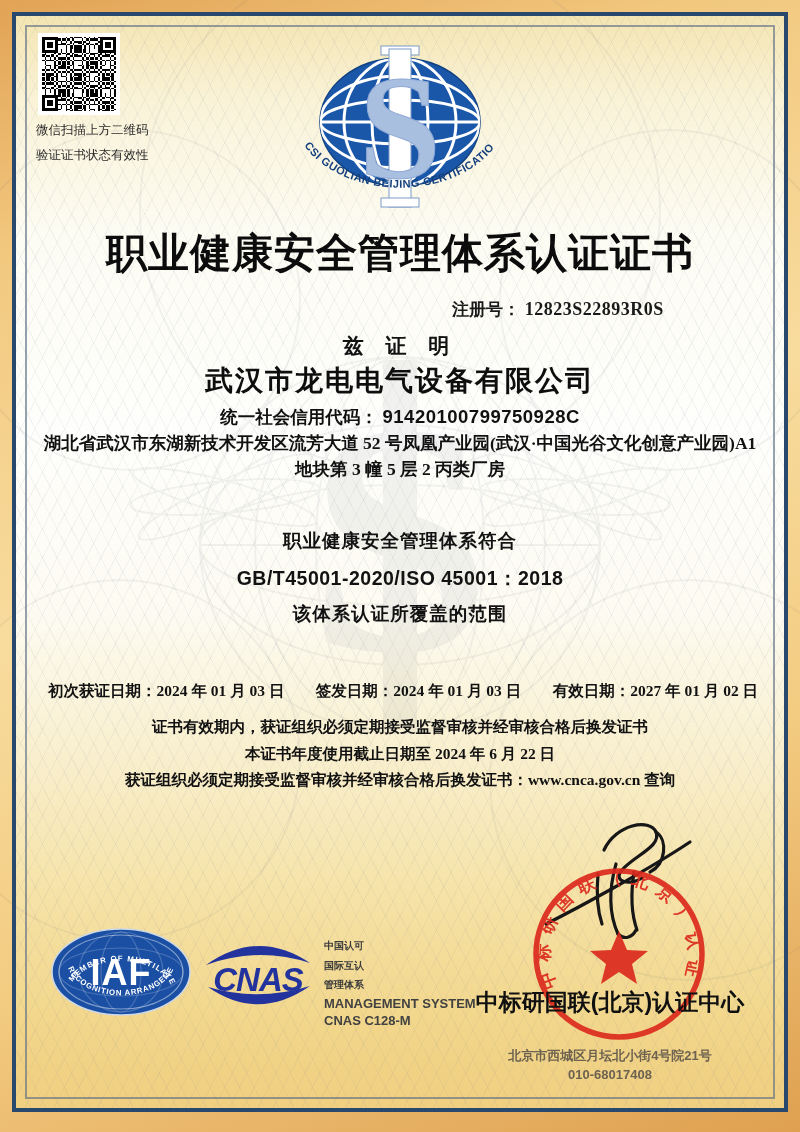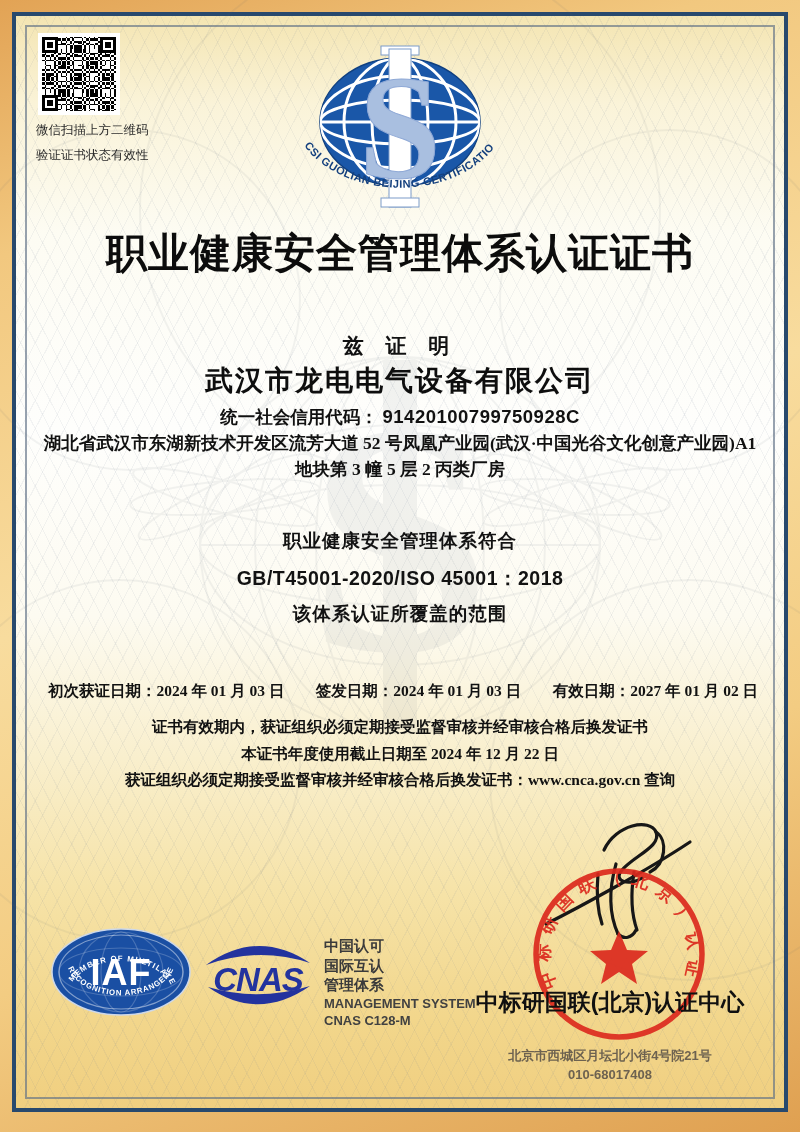--- a/index.html
+++ b/index.html
@@ -57,21 +57,21 @@
   .coverage{top:601px;font-size:18.5px;letter-spacing:1px;}
   .scope{top:636px;font-size:17.5px;}
 
   .dates{top:681px;left:48px;right:42px;display:flex;justify-content:space-between;
          font-family:"Liberation Serif",serif;font-weight:700;font-size:15.5px;color:#111;}
   .note{font-family:"Liberation Serif",serif;font-weight:700;font-size:15.5px;color:#111;}
   .n1{top:717px;} .n2{top:744px;} .n3{top:770px;}
 
   .issuer{top:987px;left:445px;width:330px;text-align:center;font-size:23px;font-weight:700;color:#101010;}
   .cnas-block{left:324px;top:936px;text-align:left;color:#3b3b3b;}
-  .cnas-block .zh{font-size:15px;line-height:19.5px;font-weight:700;}
+  .cnas-block .zh{font-size:10px;line-height:19.5px;font-weight:700;}
   .cnas-block .en{font-size:13px;line-height:17px;font-weight:800;color:#414141;}
   .org{left:455px;width:310px;text-align:center;font-weight:700;font-size:13px;color:#6d6250;}
   .o1{top:1047px;} .o2{top:1067px;}
 </style>
 </head>
 <body>
 
 <div class="page">
   <div class="frame">
     <div class="mesh"></div>
@@ -130,20 +130,24 @@
     <rect x="106" y="9" width="22" height="158" fill="#ffffff" stroke="#7d9cc9" stroke-width="1"></rect>
     <rect x="98" y="158" width="38" height="9" fill="#ffffff" stroke="#7d9cc9" stroke-width="1"></rect>
     <text x="117" y="138" font-family="Liberation Serif,serif" font-weight="700" font-size="148" text-anchor="middle" fill="#a9bfe0" stroke="#8fa9d6" stroke-width="1">S</text>
     <path id="ringPath" d="M 20,104 A 108,78 0 0 0 214,104" fill="none"></path>
     <text font-size="11" font-weight="700" fill="#14407e" letter-spacing="0.5">
       <textPath href="#ringPath" startOffset="2">CSI GUOLIAN BEIJING CERTIFICATION CENTER</textPath>
     </text>
   </svg>
 
   <div class="abs ctr title">职业健康安全管理体系认证证书</div>
+  <div class="abs reg">
+    <span class="lab">注册号：</span>
+    <span class="val">12823S22893R0S</span>
+  </div>
 
   <div class="abs ctr company">武汉市龙电电气设备有限公司</div>
   <div class="abs ctr intro">兹 证 明</div>
   <div class="abs ctr credit">
     <span class="lab">统一社会信用代码：</span>
     <span class="val">91420100799750928C</span>
   </div>
   <div class="abs ctr addr addr1">湖北省武汉市东湖新技术开发区流芳大道 52 号凤凰产业园(武汉·中国光谷文化创意产业园)A1</div>
   <div class="abs ctr addr addr2">地块第 3 幢 5 层 2 丙类厂房</div>
 
@@ -151,21 +155,21 @@
   <div class="abs ctr sysline standard">GB/T45001-2020/ISO 45001：2018</div>
   <div class="abs ctr sysline coverage">该体系认证所覆盖的范围</div>
 
   <div class="abs dates">
     <span>初次获证日期：2024 年 01 月 03 日</span>
     <span>签发日期：2024 年 01 月 03 日</span>
     <span>有效日期：2027 年 01 月 02 日</span>
   </div>
 
   <div class="abs ctr note n1">证书有效期内，获证组织必须定期接受监督审核并经审核合格后换发证书</div>
-  <div class="abs ctr note n2">本证书年度使用截止日期至 2024 年 12 月 22 日</div>
+  <div class="abs ctr note n2">本证书年度使用截止日期至 2024 年 6 月 22 日</div>
   <div class="abs ctr note n3">获证组织必须定期接受监督审核并经审核合格后换发证书：www.cnca.gov.cn 查询</div>
 
   <svg class="abs" style="left:538px;top:812px;" width="165" height="130" viewBox="0 0 165 130">
     <g stroke="#171717" stroke-width="3.2" fill="none" stroke-linecap="round">
       <path d="M66,38 C78,12 112,6 118,20 C124,34 96,44 84,58 C74,70 92,74 104,66"></path>
       <path d="M118,20 C130,28 128,52 112,60"></path>
       <path d="M78,52 C70,80 72,104 80,122"></path>
       <path d="M96,60 C92,86 94,104 99,118"></path>
       <path d="M60,62 C58,84 60,100 64,112"></path>
       <path d="M8,112 C40,96 110,58 152,30"></path>

